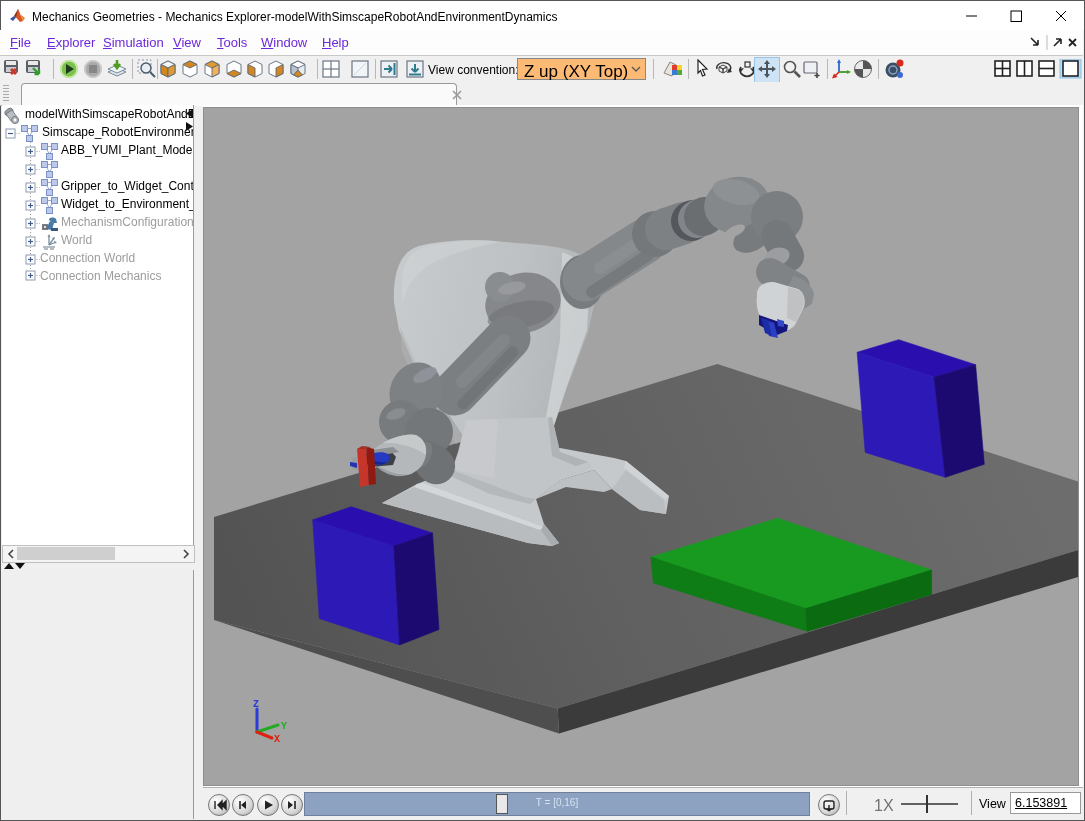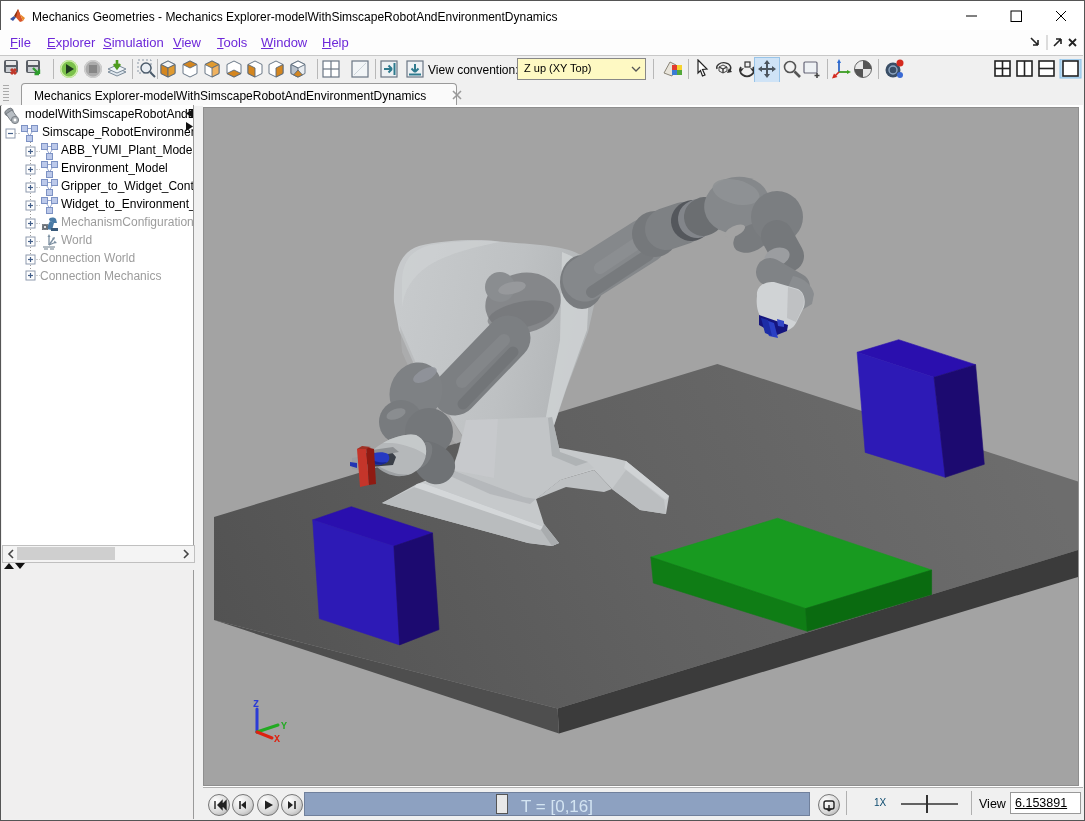--- a/index.html
+++ b/index.html
@@ -11,21 +11,21 @@
 .caption{position:absolute;top:0;height:30px;width:46px;}
 
 .menubar{position:absolute;left:0;top:30px;width:1083px;height:25px;background:#fdfdfd;border-bottom:1px solid #c8c8c8;}
 .menu{position:absolute;top:5px;font-size:13px;color:#6d28d9;}
 .menu u{text-decoration:underline;}
 
 .toolbar{position:absolute;left:0;top:56px;width:1083px;height:26px;background:#f0f0f0;}
 .sep{position:absolute;top:3px;width:1px;height:20px;background:#b8b8b8;}
 .ticon{position:absolute;top:3px;}
 .vclabel{position:absolute;left:428px;top:7px;font-size:12px;color:#000;}
-.dropdown{position:absolute;left:517px;top:2px;width:127px;height:20px;background:#fef9c3;border:1px solid #888;font-size:11px;color:#000;}
+.dropdown{position:absolute;left:517px;top:2px;width:127px;height:20px;background:#fdba74;border:1px solid #888;font-size:17px;color:#000;}
 .dropdown span{position:absolute;left:6px;top:3px;}
 
 .tabbar{position:absolute;left:0;top:82px;width:1083px;height:23px;background:#f0f0f0;border-bottom:1px solid #b6b6b6;}
 .tab{position:absolute;left:21px;top:1px;width:434px;height:22px;background:#fafafa;border:1px solid #9a9a9a;border-bottom:none;border-radius:4px 4px 0 0;}
 .tab-text{position:absolute;left:12px;top:5px;font-size:12px;color:#000;}
 .tabx{position:absolute;left:414px;top:5px;font-size:11px;color:#999;}
 .grip{position:absolute;left:3px;top:3px;width:6px;height:17px;background:repeating-linear-gradient(to bottom,#aaa 0 1px,#f0f0f0 1px 3px);}
 
 .treepanel{position:absolute;left:2px;top:105px;width:191px;height:440px;background:#fff;border-right:1px solid #9a9a9a;overflow:hidden;}
 .trow{position:absolute;left:0;width:250px;height:18px;font-size:12px;white-space:nowrap;}
@@ -34,22 +34,22 @@
 .hsb-thumb{position:absolute;left:14px;top:1px;width:98px;height:13px;background:#cfcfcf;}
 .updn{position:absolute;left:4px;top:562px;width:30px;height:8px;}
 .leftrest{position:absolute;left:2px;top:570px;width:191px;height:249px;background:#f0efef;border-right:1px solid #9a9a9a;}
 
 .vp{position:absolute;left:203px;top:105px;width:880px;height:682px;background:#fff;}
 
 .playbar{position:absolute;left:203px;top:787px;width:880px;height:32px;background:#f0f0f0;border-top:1px solid #b0b0b0;}
 .pbtn{position:absolute;top:6px;width:20px;height:20px;border-radius:50%;background:radial-gradient(circle at 35% 30%,#ffffff,#d8d8d8 60%,#9f9f9f);border:1px solid #777;}
 .ptrack{position:absolute;left:101px;top:4px;width:504px;height:22px;background:#8fa0bf;background:#8da1c1;border:1px solid #70809c;}
 .pthumb{position:absolute;left:191px;top:1px;width:10px;height:18px;background:#e8e8e8;border:1px solid #555;}
-.ptext{position:absolute;left:0;top:4px;width:100%;text-align:center;font-size:17px;color:#d3e4f2;}
-.speed{position:absolute;left:671px;top:9px;font-size:10px;color:#0c4a6e;}
+.ptext{position:absolute;left:0;top:4px;width:100%;text-align:center;font-size:10px;color:#d3e4f2;}
+.speed{position:absolute;left:671px;top:9px;font-size:16px;color:#737373;}
 .timelbl{position:absolute;left:776px;top:9px;font-size:12.5px;color:#000;}
 .timebox{position:absolute;left:807px;top:4px;width:69px;height:20px;background:#fff;border:1px solid #999;font-size:12.5px;color:#000;}
 .timebox span{position:absolute;left:4px;top:3px;text-decoration:underline;}
 .psep{position:absolute;top:3px;width:1px;height:24px;background:#b0b0b0;}
 </style>
 </head>
 <body>
 <div class="win">
 
   <div class="titlebar">
@@ -254,21 +254,20 @@
           <line x1="45" y1="9.5" x2="60" y2="9.5"></line>
         <rect x="66" y="0" width="21" height="19" fill="#bcdcf4" stroke="#88c0e8" stroke-width="1"></rect>
         <rect x="69" y="2" width="15" height="15"></rect>
       </g>
     </svg>
   </div>
 
   <div class="tabbar">
     <div class="grip"></div>
     <div class="tab">
-      <div class="tab-text">Mechanics Explorer-modelWithSimscapeRobotAndEnvironmentDynamics</div>
       <svg class="tabx" style="position:absolute;left:430px;top:6px" width="10" height="10" viewBox="0 0 10 10">
           <path d="M1 1 L9 9 M9 1 L1 9" stroke="#9a9a9a" stroke-width="1.6"></path>
         </svg>
     </div>
   </div>
 
   <div class="treepanel" id="treepanel">
     <svg style="position:absolute;left:0;top:0" width="191" height="300" viewBox="0 0 191 300">
 
       <g transform="translate(2,3)">
@@ -373,21 +372,20 @@
         </g>
         <polygon points="8,1 6.5,4 9.5,4" fill="#7a8ea0"></polygon>
           <polygon points="16,10 13,7.5 13.5,10.5" fill="#7a8ea0"></polygon>
           <polygon points="14,4 11,5 13,7" fill="#7a8ea0"></polygon>
         <path d="M2 14 L14 14 M3 16 L7 16 M9 16 L13 16" stroke="#9aa6b0" stroke-width="1.4"></path>
       </g>
     </svg>
     <div class="trow" style="top:2px;left:23px">modelWithSimscapeRobotAndEnvironmentDynamics</div>
     <div class="trow" style="top:20px;left:40px">Simscape_RobotEnvironmentInteraction</div>
     <div class="trow" style="top:38px;left:59px">ABB_YUMI_Plant_Model</div>
-    <div class="trow" style="top:56px;left:59px">Environment_Model</div>
     <div class="trow" style="top:74px;left:59px">Gripper_to_Widget_Contact_Model</div>
     <div class="trow" style="top:92px;left:59px">Widget_to_Environment_Contact_Mo</div>
     <div class="trow gray" style="top:128px;left:59px">World</div>
     <div class="trow gray" style="top:110px;left:59px">MechanismConfiguration</div>
     <div class="trow gray" style="top:146px;left:38px">Connection World</div>
     <div class="trow gray" style="top:164px;left:38px">Connection Mechanics</div>
     <svg style="position:absolute;left:183px;top:4px" width="9" height="26" viewBox="0 0 9 26">
       <polygon points="8,0 1,4.5 8,9" fill="#111"></polygon>
       <polygon points="1,13 8,17.5 1,22" fill="#111"></polygon>
     </svg>

